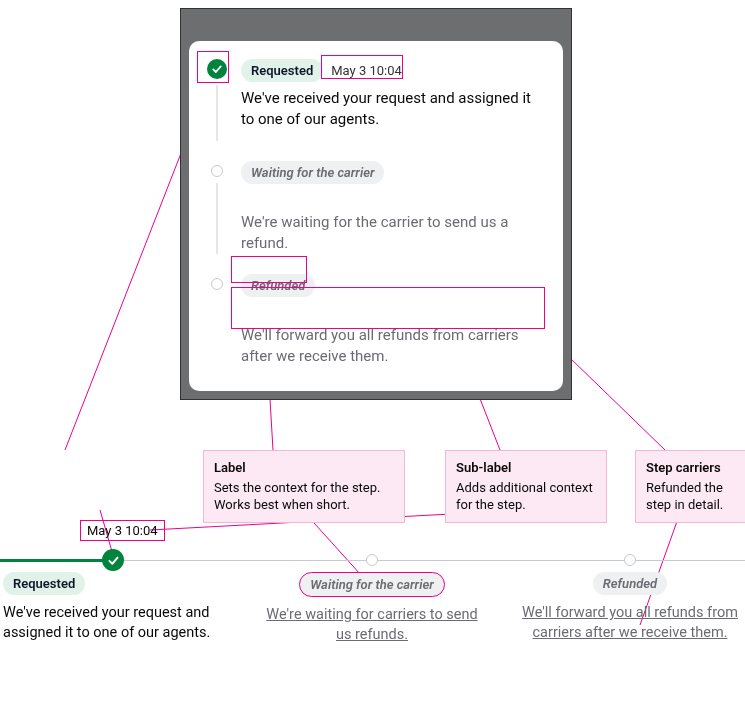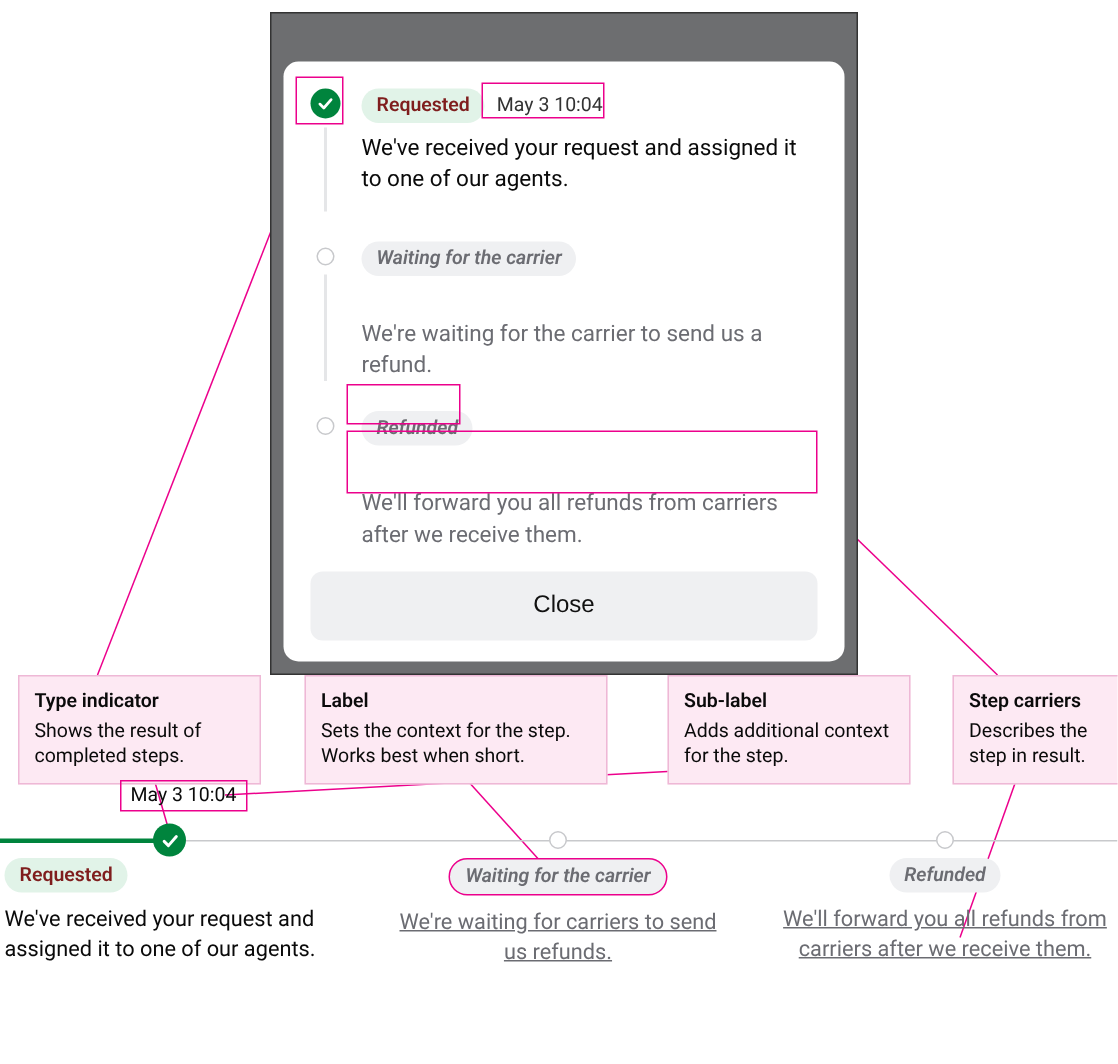--- a/index.html
+++ b/index.html
@@ -12,21 +12,21 @@
   .steps{display:flex;flex-direction:column;}
   .step{display:flex;gap:14px;margin-bottom:20px;}
   .indicator-col{position:relative;display:flex;flex-direction:column;align-items:center;width:20px;}
   .indicator-dot{width:10px;height:10px;border:1.5px solid #c8c9cc;border-radius:50%;background:#fff;margin-top:4px;}
   .indicator-check{width:20px;height:20px;border-radius:50%;background:#00843d;display:flex;align-items:center;justify-content:center;}
   .indicator-check svg{width:12px;height:12px;}
   .indicator-line{flex:1;width:2px;background:#e5e6e8;margin-top:6px;min-height:56px;}
   .step-body{flex:1;}
   .pill-row{display:flex;align-items:center;gap:8px;margin-bottom:6px;}
   .pill{display:inline-block;font-size:13px;font-weight:600;border-radius:999px;padding:4px 10px;}
-  .pill-green{background:#e1f3e8;color:#7f1d1d;}
+  .pill-green{background:#e1f3e8;color:#0f172a;}
   .pill-gray{background:#eff0f2;color:#6b6c72;font-style:italic;}
   .sublabel{font-size:13px;color:#333;}
   .step-content{font-size:15px;color:#0a0a0a;max-width:310px;line-height:1.4;}
   .step-content.muted{color:#6b6c72;margin-top:28px;}
   .close-btn{display:block;width:100%;background:#eff0f2;border:none;border-radius:8px;padding:14px 0;font-size:16px;font-weight:500;color:#111;cursor:pointer;margin-top:4px;}
 
   
   .anno{position:absolute;background:#fde9f3;border:1px solid #eeb8d6;padding:8px 10px;font-size:13px;max-width:180px;line-height:1.35;}
   .anno-title{font-weight:600;margin-bottom:2px;}
 
@@ -116,44 +116,39 @@
         <div class="step-body">
           <div class="pill-row">
             <span class="pill pill-gray">Refunded</span>
           </div>
           <div class="step-content muted">We'll forward you all refunds from carriers after we receive them.</div>
         </div>
       </div>
 
     </div>
 
-    <button class="close-btn">Close</button>
   </div>
 </div>
 
 <div class="hl" style="left:197px;top:51px;width:30px;height:30px"></div>
 <div class="hl" style="left:321px;top:55px;width:80px;height:22px"></div>
 <div class="hl" style="left:231px;top:256px;width:74px;height:25px"></div>
 <div class="hl" style="left:231px;top:287px;width:312px;height:40px"></div>
 
-<div class="anno" style="left:12px;top:450px;width:140px">
-  <div class="anno-title">Type indicator</div>
-  <div>Shows the result of completed steps.</div>
-</div>
 <div class="anno" style="left:445px;top:450px;width:140px">
   <div class="anno-title">Sub-label</div>
   <div>Adds additional context for the step.</div>
 </div>
 <div class="anno" style="left:203px;top:450px;width:190px">
   <div class="anno-title">Label</div>
   <div>Sets the context for the step. Works best when short.</div>
 </div>
 <div class="anno" style="left:635px;top:450px;width:98px">
   <div class="anno-title">Step carriers</div>
-  <div>Describes the step in result.</div>
+  <div>Refunded the step in detail.</div>
 </div>
 
 <div class="h-timeline">
   <div class="h-sublabel">May 3 10:04</div>
   <div class="h-track">
     <div class="h-track-line"></div>
     <div class="h-track-fill"></div>
     <div class="h-node" style="left:113px">
           <div class="h-check">
             <svg viewBox="0 0 16 16" width="13" height="13">

